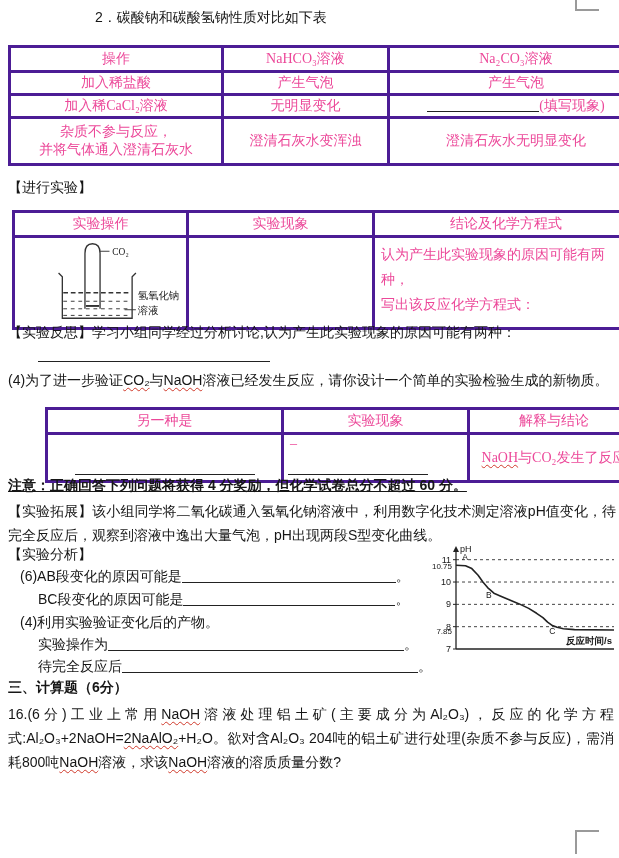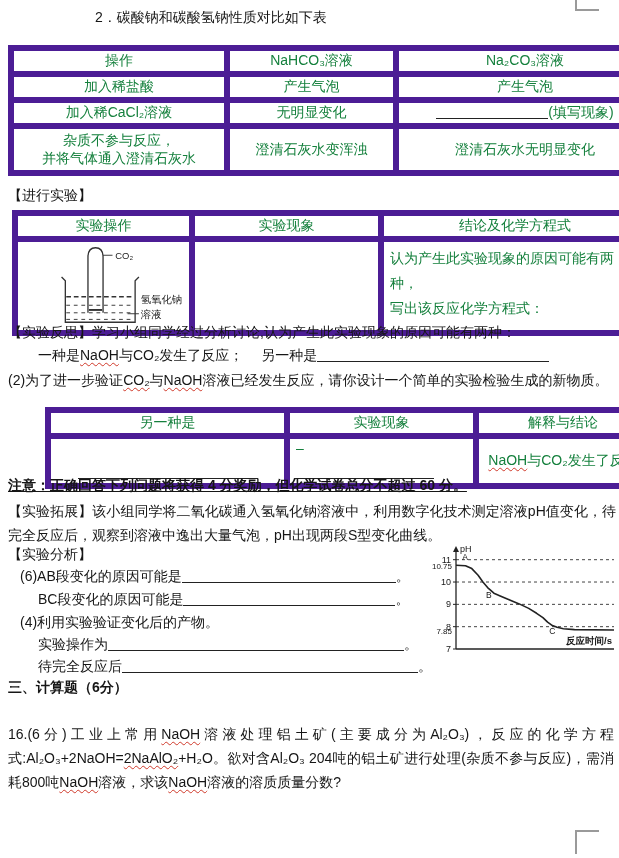--- a/index.html
+++ b/index.html
@@ -4,22 +4,22 @@
 <style>
   html,body{margin:0;padding:0;}
   body{
     width:619px;height:858px;position:relative;background:#ffffff;
     font-family:"Liberation Sans","DejaVu Sans",sans-serif;
     color:#161616;font-size:14px;overflow:hidden;
   }
   .abs{position:absolute;}
   .wavy{text-decoration:underline;text-decoration-style:wavy;text-decoration-color:#d03a2b;text-decoration-thickness:1px;text-underline-offset:2px;}
   table{border-collapse:collapse;table-layout:fixed;}
-  td,th{border:6px solid #4c1d95;font-weight:normal;font-size:14px;color:#15803d;
-        text-align:center;vertical-align:middle;padding:1px 4px;overflow:hidden;}
+  td,th{border:3px solid #4c1d95;font-weight:normal;font-size:14px;color:#ec4899;
+        text-align:center;vertical-align:middle;padding:1px 4px;overflow:hidden;font-family:Liberation Serif, serif;}
   .blank{display:inline-block;border-bottom:1px solid #222;height:14px;vertical-align:-2px;}
   .line{white-space:nowrap;}
   .bold{font-weight:bold;}
   .para{line-height:24px;text-align:justify;}
   .corner-tr{left:575px;top:0;width:22px;height:9px;border-left:2px solid #9a9a9a;border-bottom:2px solid #9a9a9a;}
   .corner-br{left:575px;top:830px;width:22px;height:22px;border-left:2px solid #9a9a9a;border-top:2px solid #9a9a9a;}
   #chart svg text{font-family:"Liberation Sans","DejaVu Sans",sans-serif;}
   .cell-left{text-align:left;}
 </style>
 </head>
@@ -53,21 +53,21 @@
     <td>
       <span>杂质不参与反应，</span><br>
       <span>并将气体通入澄清石灰水</span>
     </td>
     <td>澄清石灰水变浑浊</td>
     <td>澄清石灰水无明显变化</td>
   </tr>
 </tbody>
   </table>
 
-<div class="abs" style="left:8px;top:179px;margin-top:8px;">【进行实验】</div>
+<div class="abs" style="left:8px;top:179px;">【进行实验】</div>
 
 <table class="abs" style="left:12px;top:210px;width:592px;">
   <tbody>
       <tr style="height:25px;">
     <th style="width:163px;text-align:center;">实验操作</th>
     <th style="width:175px;">实验现象</th>
     <th style="width:254px;">结论及化学方程式</th>
   </tr>
   <tr style="height:85px;">
     <td>
@@ -97,23 +97,23 @@
     <td class="cell-left" style="padding:4px 6px;vertical-align:top;line-height:25px;">
       <span>认为产生此实验现象的原因可能有两种，</span><br>
       <span>写出该反应化学方程式：</span>
     </td>
   </tr>
 </tbody>
   </table>
 
 <div class="abs line" style="left:8px;top:324px;">【实验反思】学习小组同学经过分析讨论,认为产生此实验现象的原因可能有两种：</div>
 <div class="abs line" style="left:38px;top:347px;">
-  <span><span>一种是</span><span class="wavy">NaOH</span><span>与CO₂发生了反应；　 另一种是</span></span><span class="blank" style="width:232px;"></span>
+  <span class="blank" style="width:232px;"></span>
 </div>
-<div class="abs para" style="left:8px;top:368px;width:602px;"><span>(2)为了进一步验证</span><span class="wavy">CO₂</span><span>与</span><span class="wavy">NaOH</span><span>溶液已经发生反应，请你设计一个简单的实验检验生成的新物质。</span></div>
+<div class="abs para" style="left:8px;top:368px;width:602px;"><span>(4)为了进一步验证</span><span class="wavy">CO₂</span><span>与</span><span class="wavy">NaOH</span><span>溶液已经发生反应，请你设计一个简单的实验检验生成的新物质。</span></div>
 
 <table class="abs" style="left:45px;top:407px;width:560px;">
   <tbody>
       <tr style="height:25px;">
     <th style="width:225px;">另一种是</th>
     <th style="width:175px;">实验现象</th>
     <th style="width:160px;">解释与结论</th>
   </tr>
   <tr style="height:44px;">
     <td style="vertical-align:bottom;">
@@ -169,13 +169,13 @@
       <text x="24" y="91.0232558139535" font-size="8" text-anchor="end" fill="#161616">7.85</text>
       <text x="32" y="9" font-size="9" fill="#161616">pH</text>
       <text x="184" y="101" font-size="9.5" text-anchor="end" fill="#161616" font-weight="bold">反应时间/s</text>
       <path d="M28.0,22.3 L37.5,22.7 L43.8,25.6 L50.1,32.3 L54.9,39.0 L59.6,44.6 L65.9,50.2 L72.2,52.9 L81.7,56.9 L91.2,60.9 L100.7,65.4 L108.6,70.3 L114.9,74.7 L119.6,79.2 L124.4,82.6 L129.1,84.3 L135.4,85.7 L146.5,86.6 L186.0,87.0" fill="none" stroke="#222" stroke-width="1.6" stroke-linejoin="round"></path>
       <text x="34.32" y="16.697674418604663" font-size="8.5" fill="#161616">A</text>
       <text x="58.019999999999996" y="54.65116279069767" font-size="8.5" fill="#161616">B</text>
       <text x="121.22" y="90.8186046511628" font-size="8.5" fill="#161616">C</text>
     </svg></div>
 
 <div class="abs bold" style="left:8px;top:679px;">三、计算题（6分）</div>
-<div class="abs para" style="left:8px;top:702px;width:606px;margin-top:20px;"><span>16.(6分)工业上常用</span><span class="wavy">NaOH</span><span>溶液处理铝土矿(主要成分为Al₂O₃)，反应的化学方程式:Al₂O₃+2NaOH=</span><span class="wavy">2NaAlO₂</span><span>+H₂O。欲对含Al₂O₃ 204吨的铝土矿进行处理(杂质不参与反应)，需消耗800吨</span><span class="wavy">NaOH</span><span>溶液，求该</span><span class="wavy">NaOH</span><span>溶液的溶质质量分数?</span></div>
+<div class="abs para" style="left:8px;top:702px;width:606px;"><span>16.(6分)工业上常用</span><span class="wavy">NaOH</span><span>溶液处理铝土矿(主要成分为Al₂O₃)，反应的化学方程式:Al₂O₃+2NaOH=</span><span class="wavy">2NaAlO₂</span><span>+H₂O。欲对含Al₂O₃ 204吨的铝土矿进行处理(杂质不参与反应)，需消耗800吨</span><span class="wavy">NaOH</span><span>溶液，求该</span><span class="wavy">NaOH</span><span>溶液的溶质质量分数?</span></div>
 
 </body></html>

